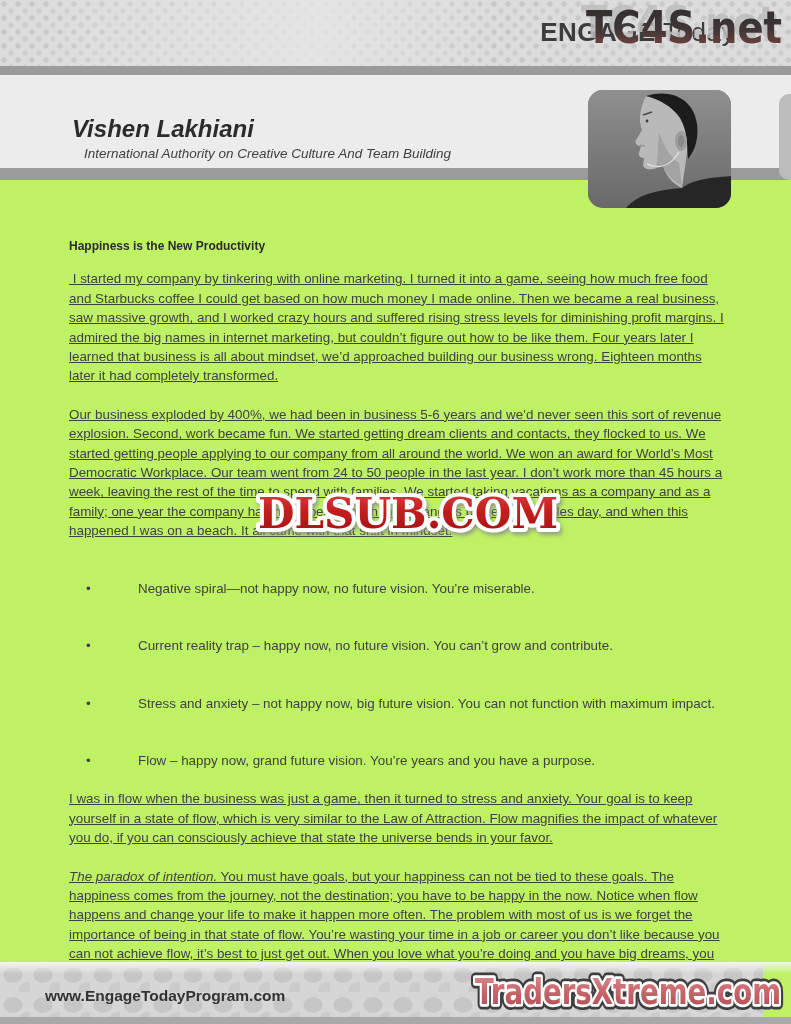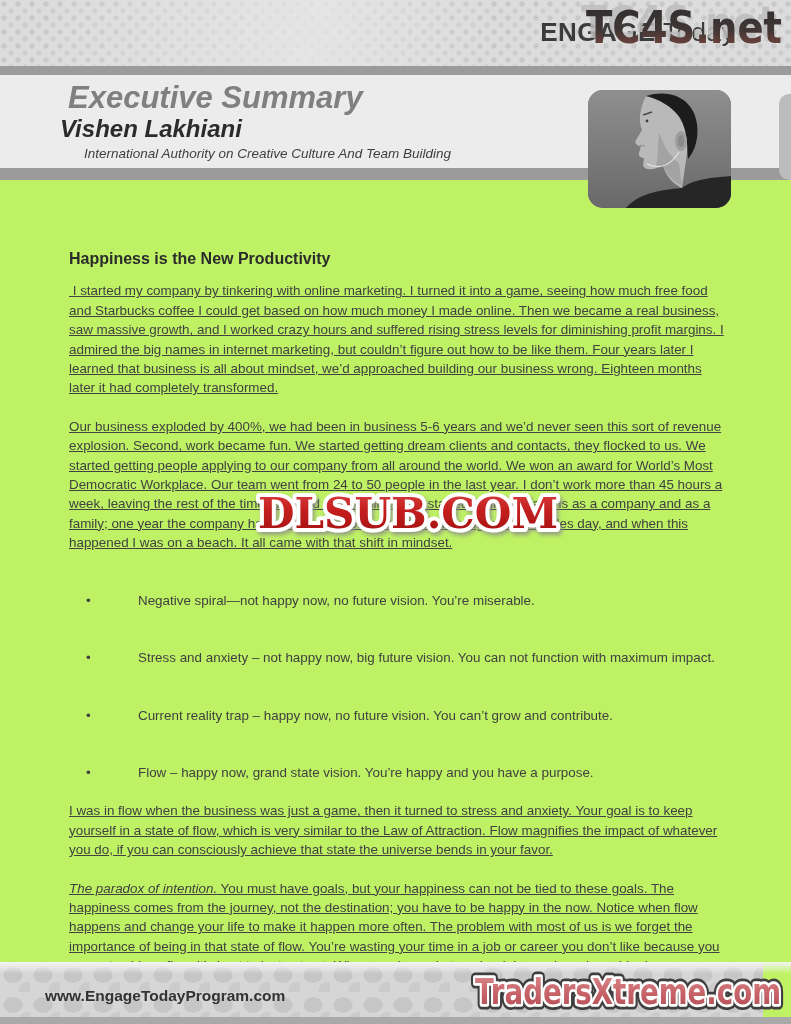--- a/index.html
+++ b/index.html
@@ -26,35 +26,35 @@
     color:#3c3c3c; font-weight:600; white-space:nowrap;
   }
   .brand .light { font-weight:500; }
 
   .bar1 { position:absolute; left:0; top:66px; width:791px; height:9px; background:#9b9b9b; }
   .titleband { position:absolute; left:0; top:75px; width:791px; height:93px; background:#ececec; }
   .bar2 { position:absolute; left:0; top:168px; width:791px; height:12px; background:#9b9b9b; }
   .edge-pill { position:absolute; left:779px; top:94px; width:18px; height:86px; background:#bcbcbc; border-radius:10px 0 0 10px; }
 
   .exec-title { position:absolute; left:68px; top:80px; font-size:31px; font-weight:bold; font-style:italic; color:#808080; }
-  .author     { position:absolute; left:60px; top:115px; font-size:24px; font-weight:bold; font-style:italic; color:#2b2b2b; }
+  .author     { position:absolute; left:72px; top:115px; font-size:24px; font-weight:bold; font-style:italic; color:#2b2b2b; }
   .subtitle   { position:absolute; left:84px; top:146px; font-size:13.5px; font-style:italic; color:#3f3f3f; }
 
   
   .photo {
     position:absolute; left:588px; top:90px; width:143px; height:118px;
     border-radius:15px; overflow:hidden; z-index:6; background:#7c7c7c;
   }
 
   
   .content {
     position:absolute; left:69px; top:237px; width:656px;
     color:#414141; font-size:13.4px; line-height:19.4px;
   }
-  .content h3 { margin:12px 0 13px 0; font-size:16px; line-height:19.4px; color:#2b2b2b; font-weight:bold; }
+  .content h3 { margin:0 0 13px 0; font-size:12px; line-height:19.4px; color:#2b2b2b; font-weight:bold; }
   .content p  { margin:0 0 19px 0;text-decoration:underline; }
   .content .lead-italic { font-style:italic; }
   .content ul { margin:0 0 19px 0; padding:0; list-style:none; }
   .content li { position:relative; padding-left:69px;margin-top:38px; }
   .content li::before { content:"\2022"; position:absolute; left:17px; color:#414141; }
 
   
   .wm { position:absolute; z-index:20; }
   .wm-top    { left:580px; top:0; }
   .wm-mid    { left:247px; top:483px; }
@@ -96,21 +96,20 @@
     </defs>
     <text x="99" y="38" text-anchor="middle" font-size="44" font-weight="bold" fill="#bdbdbd" opacity="0.85" textLength="196" lengthAdjust="spacingAndGlyphs">TC4S.net</text>
     <text x="104" y="43" text-anchor="middle" font-size="44" font-weight="bold" fill="url(#g1)" textLength="196" lengthAdjust="spacingAndGlyphs">TC4S.net</text>
   </svg>
 
   <div class="bar1"></div>
   <div class="titleband"></div>
   <div class="bar2"></div>
   <div class="edge-pill"></div>
 
-  <div class="exec-title">Executive Summary</div>
   <div class="author">Vishen Lakhiani</div>
   <div class="subtitle">International Authority on Creative Culture And Team Building</div>
 
   <div class="photo">
     <svg width="143" height="118" viewBox="0 0 143 118">
       <defs>
         <linearGradient id="pbg" x1="0" y1="0" x2="0" y2="1">
           <stop offset="0" stop-color="#8f8f8f"></stop>
           <stop offset="1" stop-color="#696969"></stop>
         </linearGradient>
@@ -128,23 +127,23 @@
       <path d="M91,62 C82,77 70,79 59,74" stroke="#e6e6e6" stroke-width="1.3" fill="none"></path>
     </svg>
   </div>
 
   <div class="content">
     <h3>Happiness is the New Productivity</h3>
     <p>&nbsp;I started my company by tinkering with online marketing. I turned it into a game, seeing how much free food and Starbucks coffee I could get based on how much money I made online. Then we became a real business, saw massive growth, and I worked crazy hours and suffered rising stress levels for diminishing profit margins. I admired the big names in internet marketing, but couldn’t figure out how to be like them. Four years later I learned that business is all about mindset, we’d approached building our business wrong. Eighteen months later it had completely transformed.</p>
     <p>Our business exploded by 400%, we had been in business 5-6 years and we’d never seen this sort of revenue explosion. Second, work became fun. We started getting dream clients and contacts, they flocked to us. We started getting people applying to our company from all around the world. We won an award for World’s Most Democratic Workplace. Our team went from 24 to 50 people in the last year. I don’t work more than 45 hours a week, leaving the rest of the time to spend with families. We started taking vacations as a company and as a family; one year the company had hit its best growth month and its biggest ever sales day, and when this happened I was on a beach. It all came with that shift in mindset.</p>
     <ul>
       <li>Negative spiral—not happy now, no future vision. You’re miserable.</li>
+      <li>Current reality trap – happy now, no future vision. You can’t grow and contribute.</li>
       <li>Stress and anxiety – not happy now, big future vision. You can not function with maximum impact.</li>
-      <li>Current reality trap – happy now, no future vision. You can’t grow and contribute.</li>
-      <li>Flow – happy now, grand state vision. You’re happy and you have a purpose.</li>
+      <li>Flow – happy now, grand future vision. You’re years and you have a purpose.</li>
     </ul>
     <p>I was in flow when the business was just a game, then it turned to stress and anxiety. Your goal is to keep yourself in a state of flow, which is very similar to the Law of Attraction. Flow magnifies the impact of whatever you do, if you can consciously achieve that state the universe bends in your favor.</p>
     <p><span class="lead-italic">The paradox of intention.</span><span> You must have goals, but your happiness can not be tied to these goals. The happiness comes from the journey, not the destination; you have to be happy in the now. Notice when flow happens and change your life to make it happen more often. The problem with most of us is we forget the importance of being in that state of flow. You’re wasting your time in a job or career you don’t like because you can not achieve flow, it’s best to just get out. When you love what you’re doing and you have big dreams, you stay in that state of flow and your impact is amazing.</span></p>
   </div>
 
   <svg class="wm wm-mid slab" width="322" height="62" viewBox="0 0 322 62">
     <defs>
       <linearGradient id="g2" x1="0" y1="0" x2="0" y2="1">
         <stop offset="0" stop-color="#da4040"></stop>
         <stop offset="0.45" stop-color="#c41e1e"></stop>

